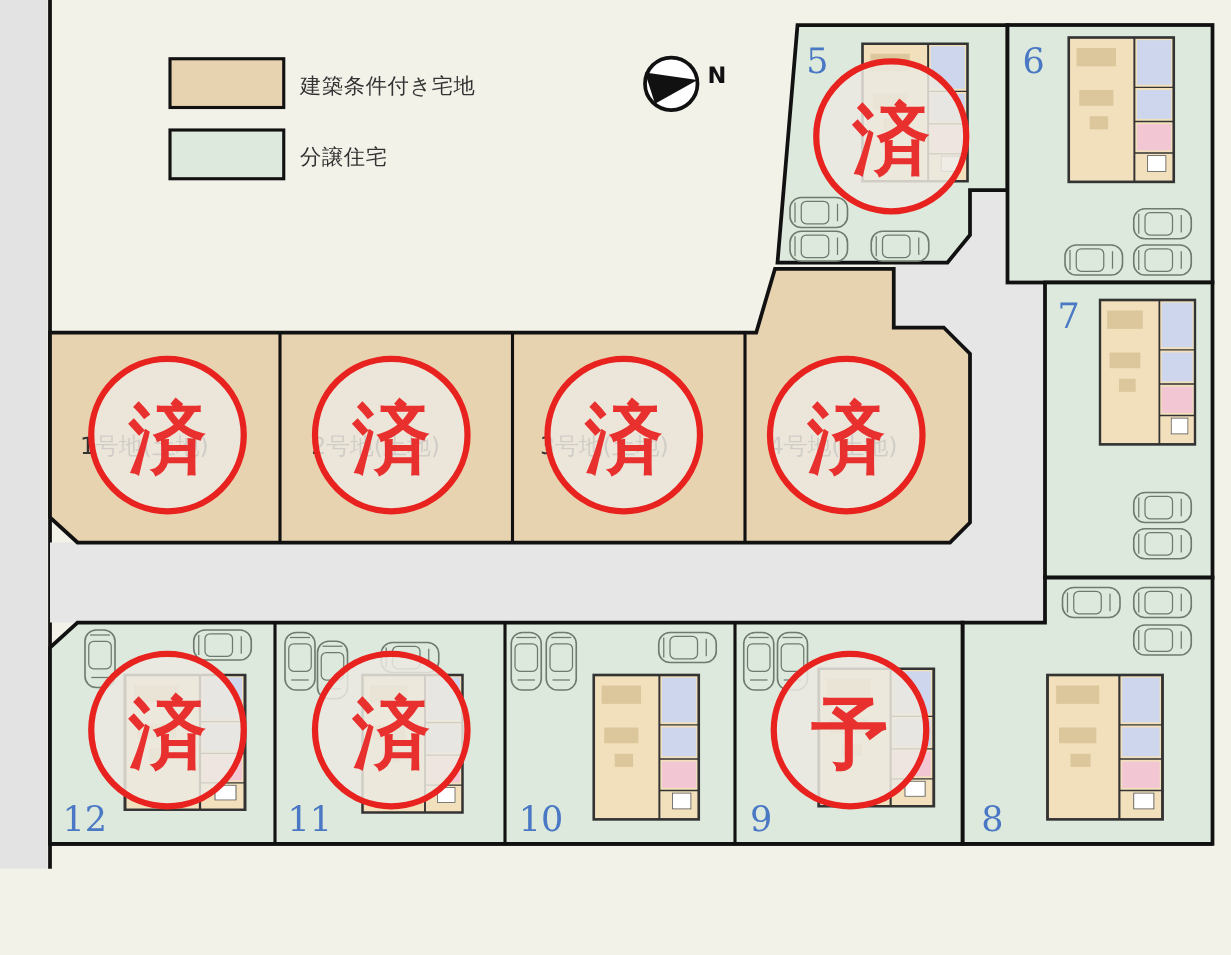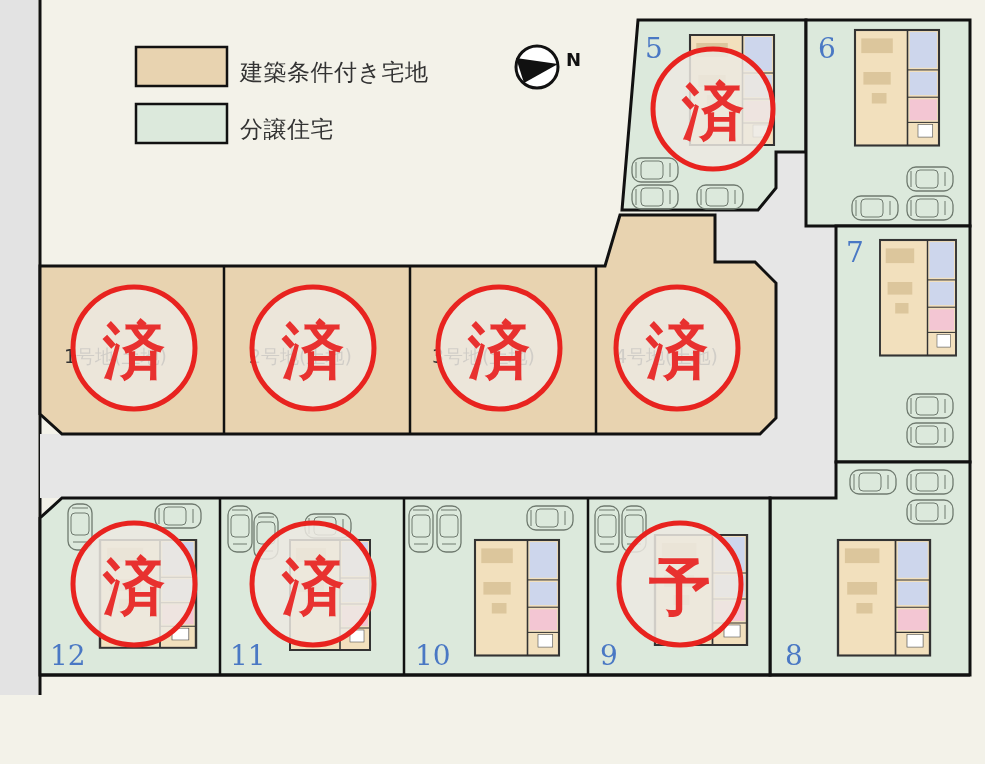--- a/index.html
+++ b/index.html
@@ -1,18 +1,18 @@
 <!DOCTYPE html>
 <html><head>
 <meta charset="utf-8">
 <style>
   html,body{margin:0;padding:0;}
   body{width:985px;height:764px;background:#f3f2e9;position:relative;overflow:hidden;font-family:"DejaVu Sans","Liberation Sans",sans-serif;}
   #map{position:absolute;left:0;top:0;}
-  .legend-label{position:absolute;font-size:23px;color:#333;letter-spacing:0.5px;}
+  .legend-label{position:absolute;font-size:17px;color:#333;letter-spacing:0.5px;}
   .lot-num{font-family:"DejaVu Serif","Liberation Serif",serif;fill:#4a78c4;font-size:28px;}
   .lot-text{font-size:19px;fill:#333;}
   .stamp-text{font-family:"DejaVu Serif","Liberation Serif",serif;fill:#e8312f;font-size:62px;font-weight:bold;}
 </style>
 </head>
 <body>
 
 <svg id="map" width="985" height="764" viewBox="0 0 985 764" xmlns="http://www.w3.org/2000/svg">
   <defs>
     <g id="car">

